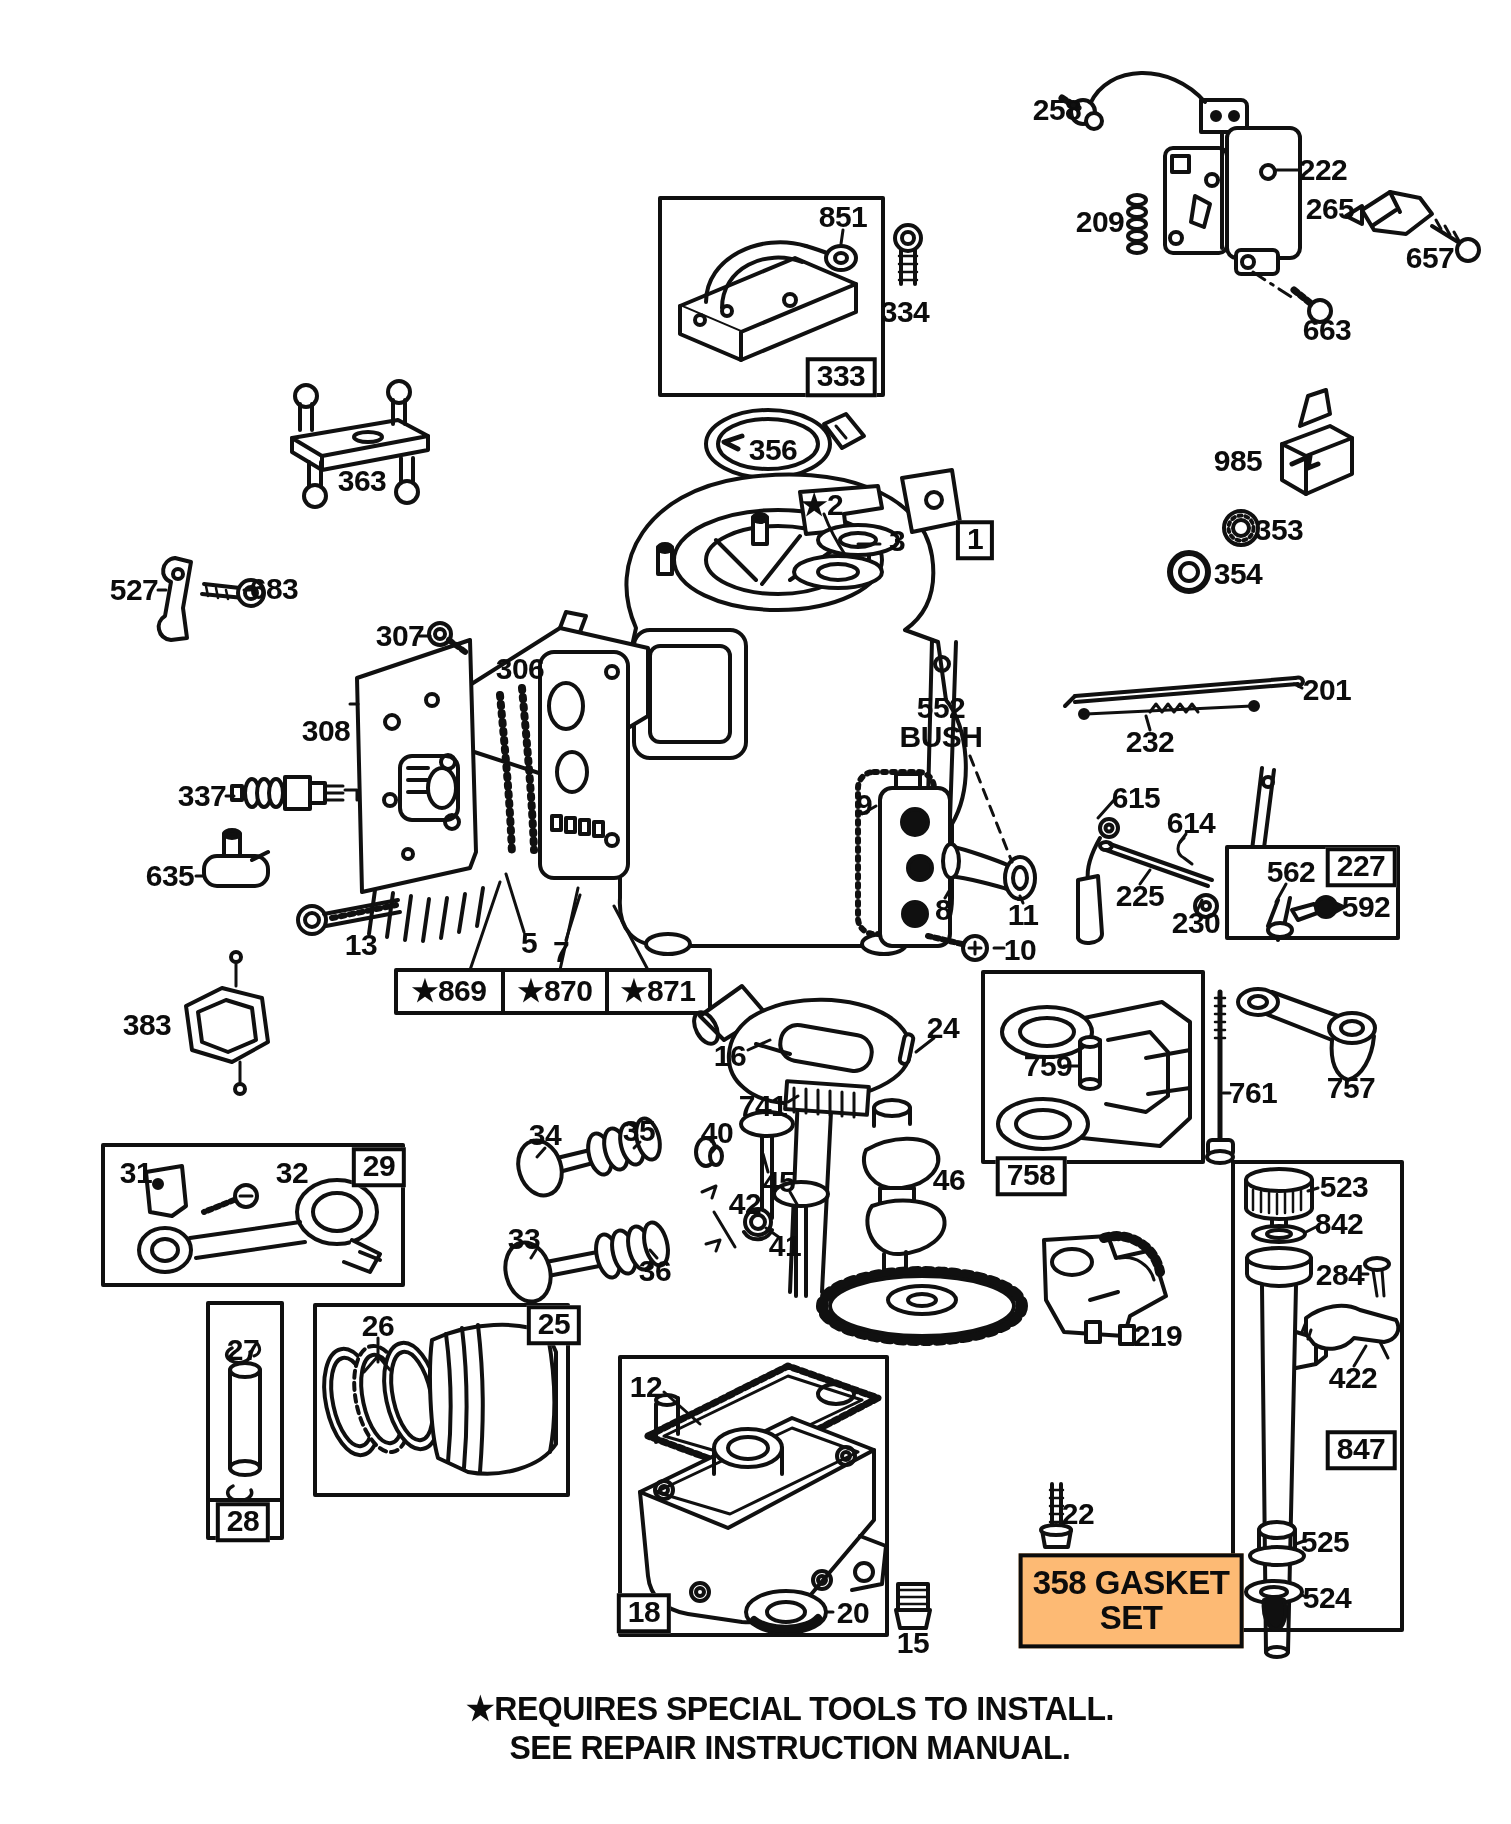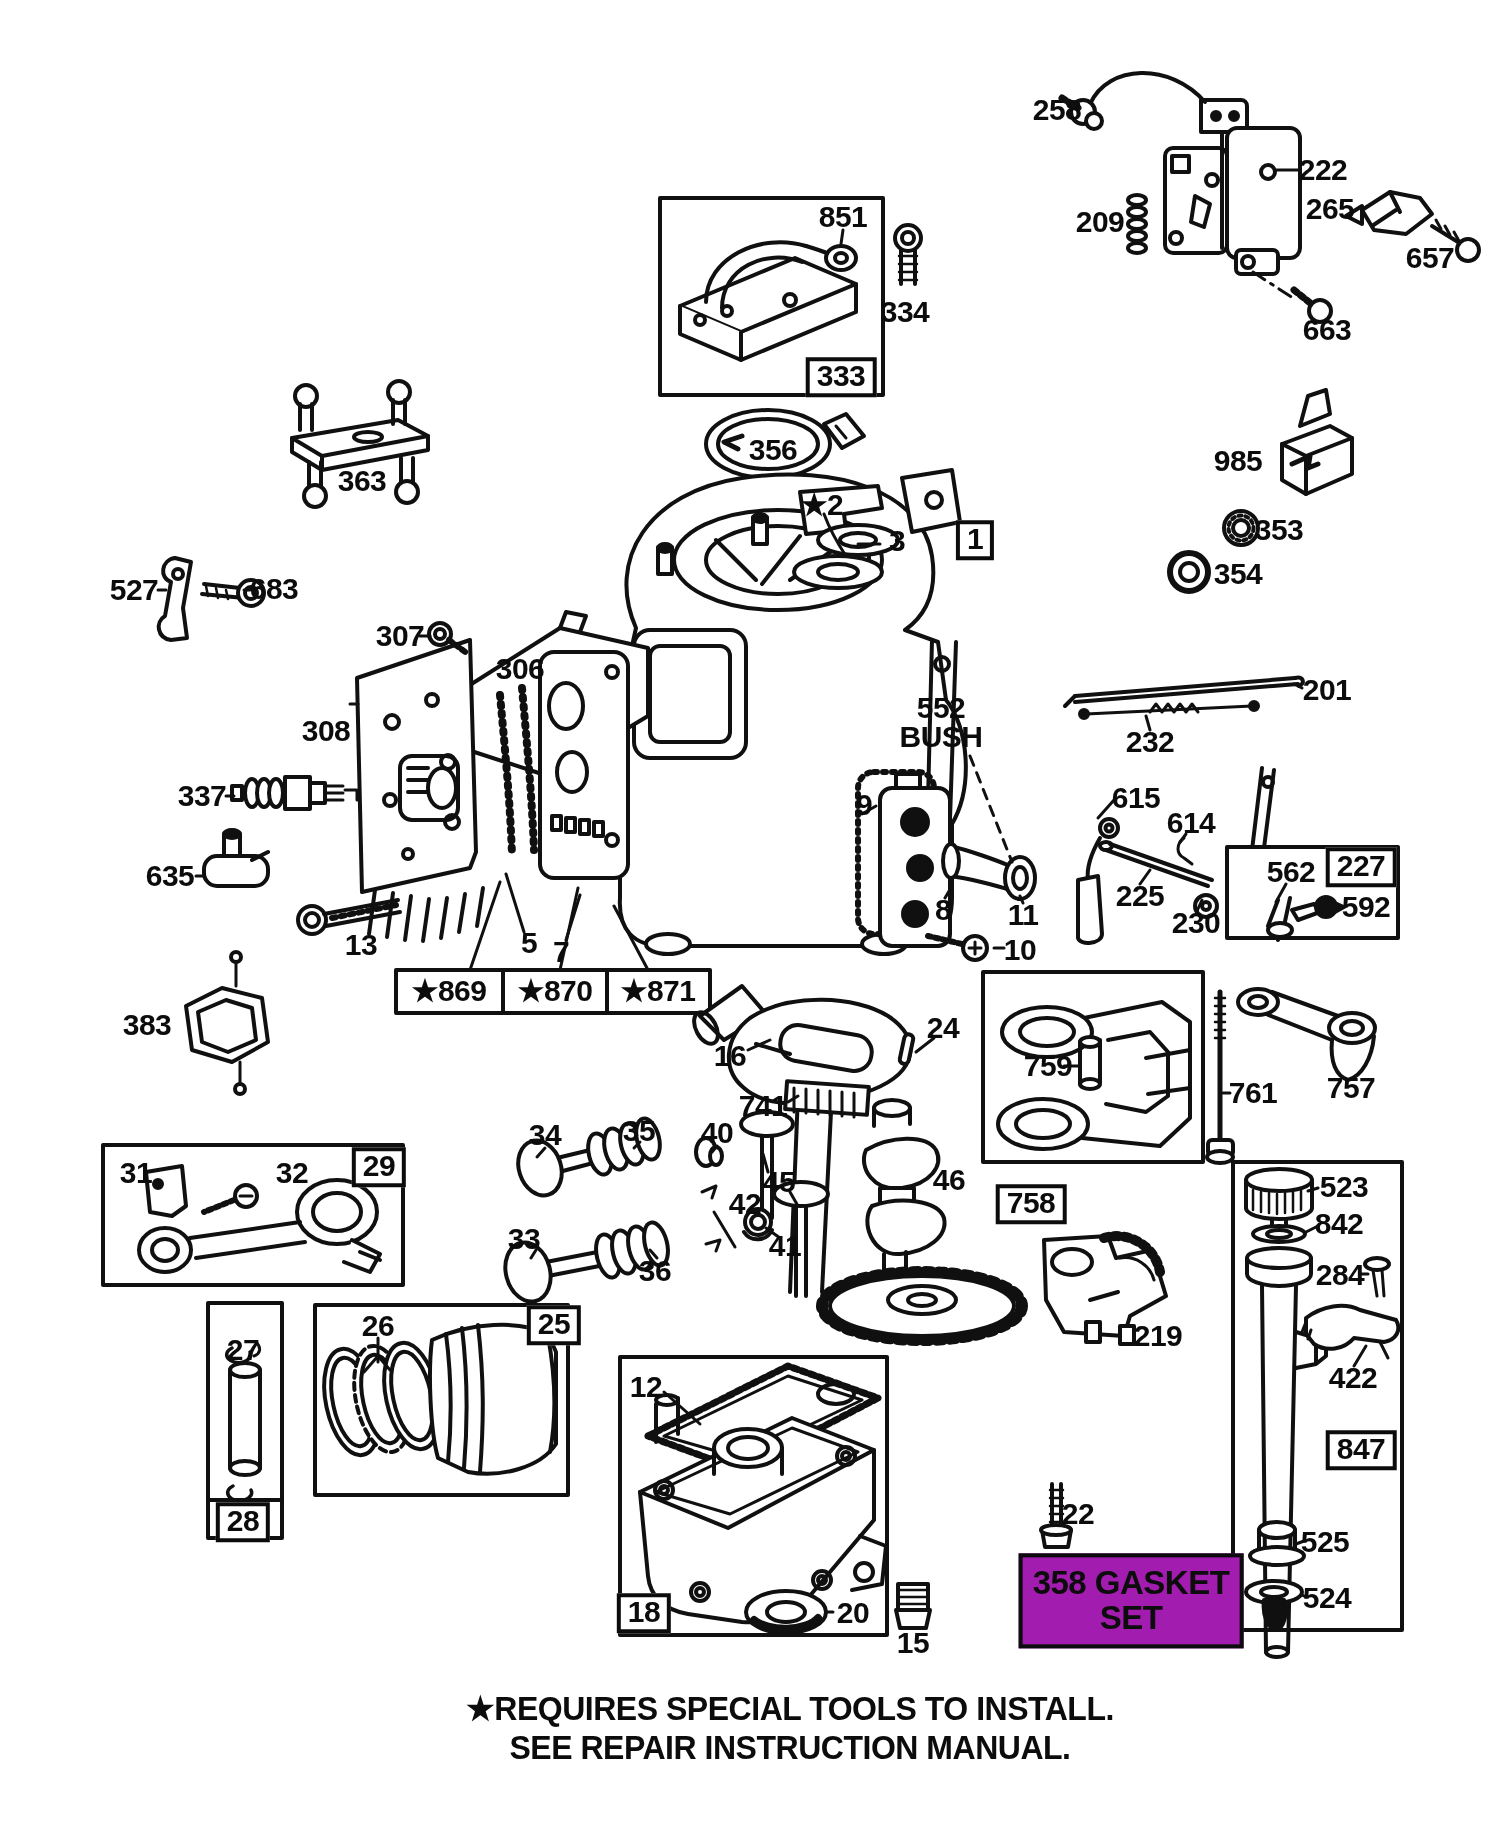--- a/index.html
+++ b/index.html
@@ -3,21 +3,21 @@
 <meta charset="utf-8">
 <style>
   html,body{margin:0;padding:0;background:#fff;}
   .stage{position:relative;width:1511px;height:1824px;background:#fff;overflow:hidden;
          font-family:"Liberation Sans", sans-serif;}
   .stage svg{position:absolute;left:0;top:0;}
   .callout{position:absolute;transform:translate(-50%,-50%);font-weight:700;font-size:30px;
            color:#0c0c0c;white-space:pre-line;text-align:center;line-height:.95;z-index:5;
            letter-spacing:-.5px;}
   .callout.boxed{border:4px solid #0c0c0c;background:#fff;padding:1px 7px 2px;}
-  .callout.boxed-lg{border:4px solid #0c0c0c;background:#a21caf;padding:9px 10px;font-size:33px;line-height:1.05;}
+  .callout.boxed-lg{border:4px solid #0c0c0c;background:#fdba74;padding:9px 10px;font-size:33px;line-height:1.05;}
   .footer-note{position:absolute;left:430px;top:1690px;width:720px;text-align:center;z-index:5;
                font-weight:700;font-size:33px;color:#0c0c0c;line-height:1.18;letter-spacing:-.5px;
                transform:scaleX(.97);}
 </style>
 </head>
 <body>
 
 <div class="stage">
 
 <svg width="1511" height="1824" viewBox="0 0 1511 1824">
@@ -571,21 +571,21 @@
       <div class="callout" style="left: 449px; top: 991px;">★869</div>
       <div class="callout" style="left: 555px; top: 991px;">★870</div>
       <div class="callout" style="left: 658px; top: 991px;">★871</div>
       <div class="callout" style="left: 147px; top: 1025px;">383</div>
       <div class="callout" style="left: 730px; top: 1056px;">16</div>
       <div class="callout" style="left: 943px; top: 1028px;">24</div>
       <div class="callout" style="left: 763px; top: 1106px;">741</div>
       <div class="callout" style="left: 1048px; top: 1066px;">759</div>
       <div class="callout" style="left: 1253px; top: 1093px;">761</div>
       <div class="callout" style="left: 1351px; top: 1088px;">757</div>
-      <div class="callout boxed" style="left: 1031px; top: 1176px; margin-top: 28px;">758</div>
+      <div class="callout boxed" style="left: 1031px; top: 1176px;">758</div>
       <div class="callout" style="left: 545px; top: 1135px;">34</div>
       <div class="callout" style="left: 639px; top: 1131px;">35</div>
       <div class="callout" style="left: 717px; top: 1133px;">40</div>
       <div class="callout" style="left: 779px; top: 1182px; text-align: right;">45</div>
       <div class="callout" style="left: 949px; top: 1180px;">46</div>
       <div class="callout" style="left: 524px; top: 1239px;">33</div>
       <div class="callout" style="left: 655px; top: 1271px;">36</div>
       <div class="callout" style="left: 745px; top: 1204px;">42</div>
       <div class="callout" style="left: 785px; top: 1246px;">41</div>
       <div class="callout" style="left: 136px; top: 1173px;">31</div>

